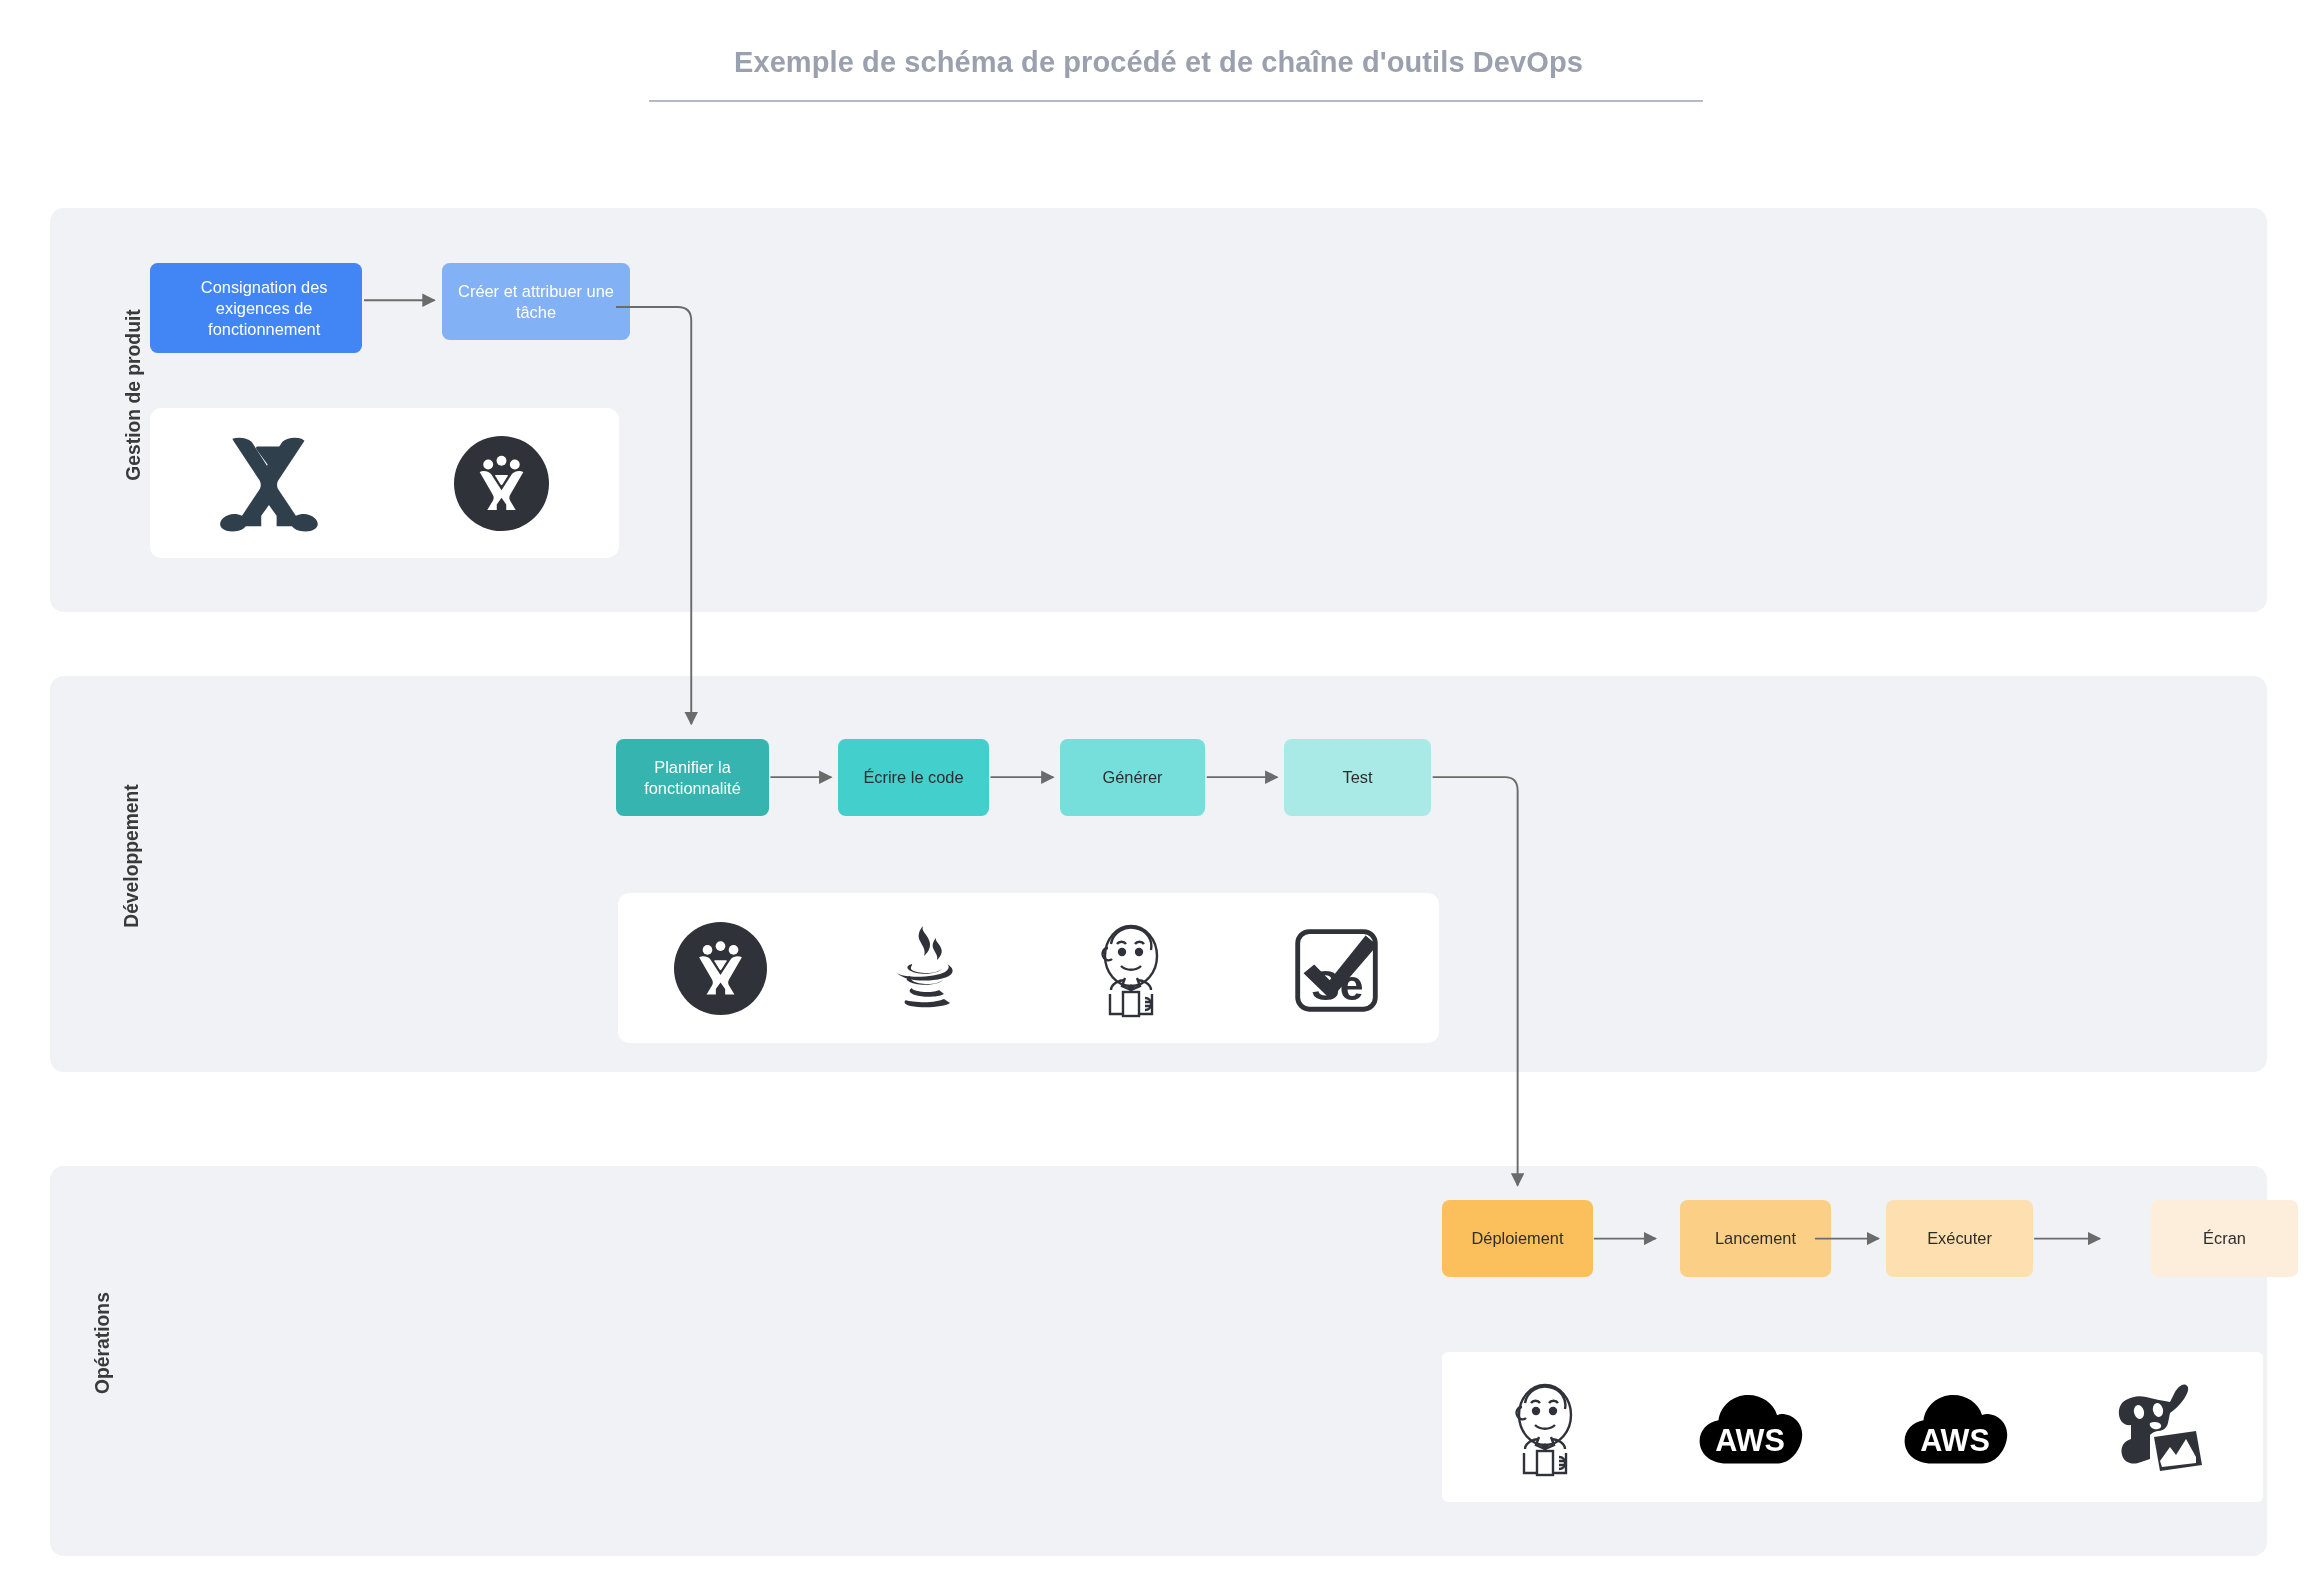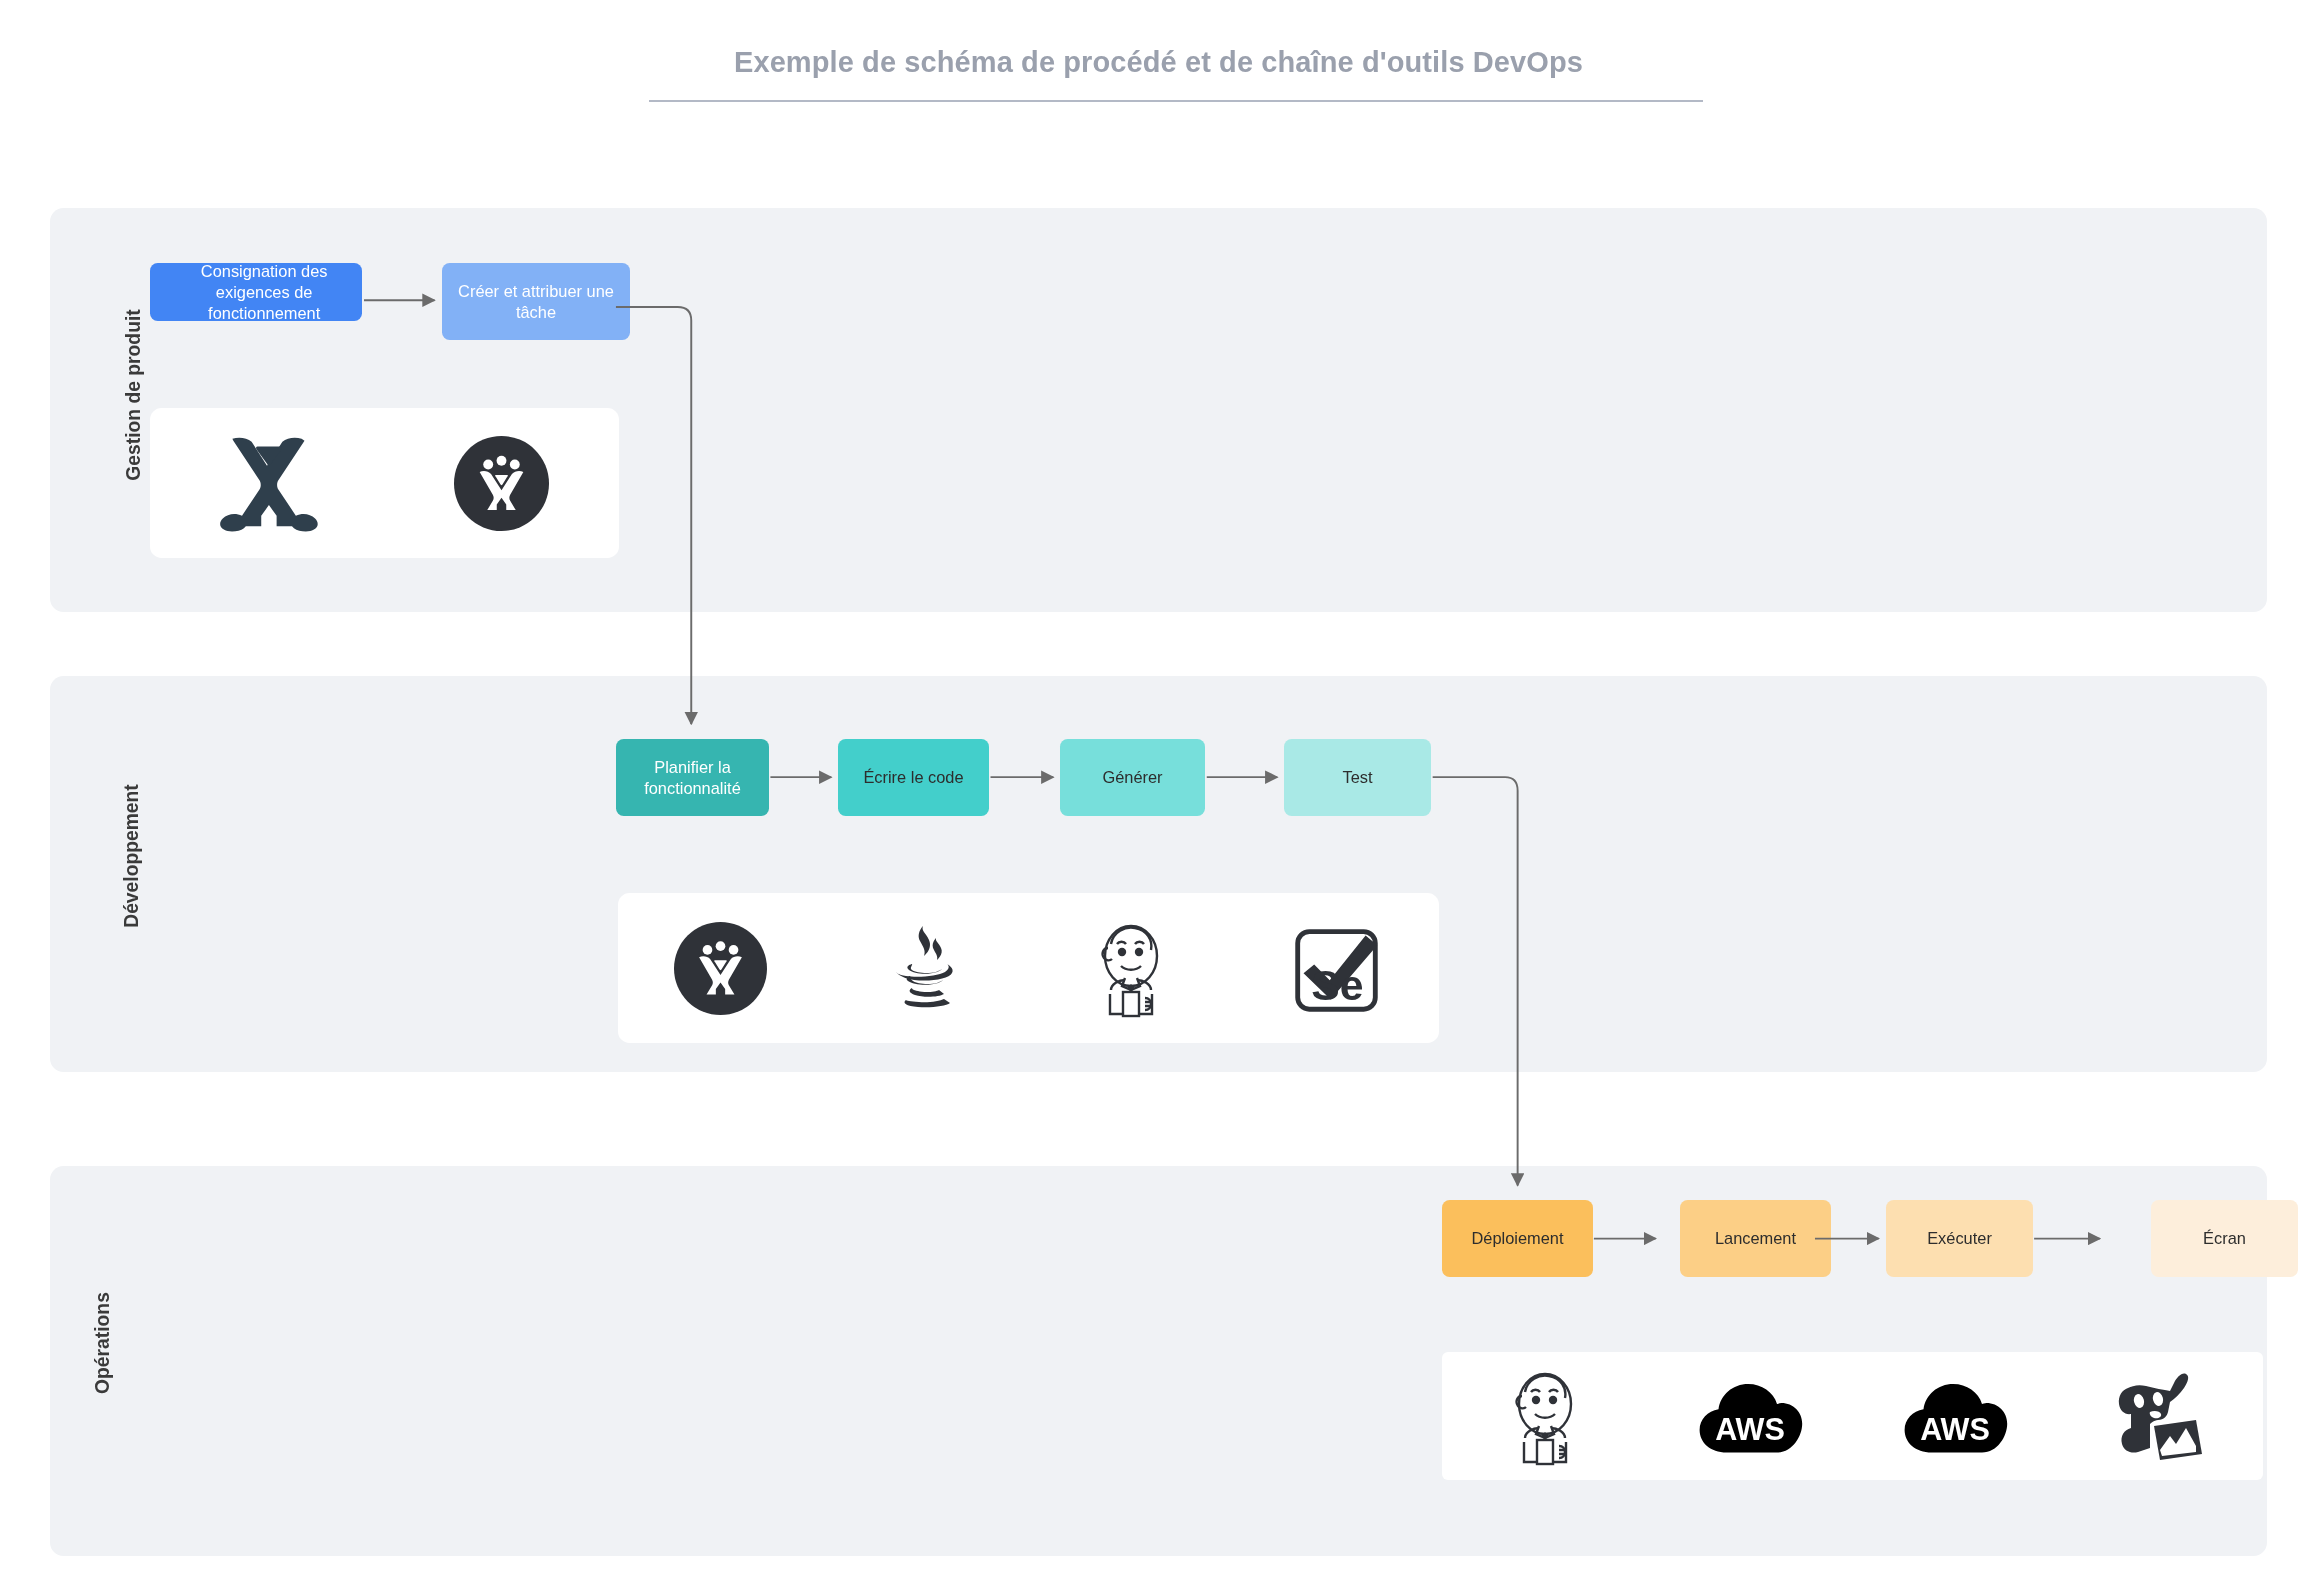--- a/index.html
+++ b/index.html
@@ -118,21 +118,21 @@
 <body>
 
 <div id="header">
   <div id="doc-title">Exemple de schéma de procédé et de chaîne d'outils DevOps</div>
   <div id="title-rule"></div>
 </div>
 
 <div class="lane" style="left:50px; top:208px; width:2217px; height:404px;"></div>
 <div class="lane-label" style="left:37px; top:384px; width:193px;">Gestion de produit</div>
 
-<div class="node light-text" style="left:150px; top:263px; width:212px; height:58px; background:#4285f4;padding-left:24px;">Consignation des exigences de fonctionnement</div>
+<div class="node light-text" style="left:150px; top:263px; width:212px; height:90px; background:#4285f4;padding-left:24px;">Consignation des exigences de fonctionnement</div>
 <div class="node light-text" style="left:442px; top:263px; width:188px; height:77px; background:#82b1f6;">Créer et attribuer une tâche</div>
 
 <div class="logo-card" style="left:150px; top:408px; width:469px; height:150px;">
   <div class="logo-slot">
     <span>
       <svg width="112" height="100" viewBox="0 0 116 104" fill="#2f3f4c">
         <path d="M22 6 C29 4 37 5 42 9 L58 34 L74 9 C79 5 87 4 94 6 L97 8 L70 49 C68 52 68 56 70 59 L88 86 C95 83 103 84 108 89 C113 94 111 100 103 102 C97 103 90 102 86 99 L84 97 L68 97 L68 86 L60 75 L52 86 L52 97 L36 97 L34 99 C30 102 23 103 17 102 C9 100 7 94 12 89 C17 84 25 83 32 86 L50 59 C52 56 52 52 50 49 L23 8 Z"></path>
         <path d="M48 14 L72 14 C73 14 74 15 73 17 L62 32 C61 34 59 34 58 32 L47 17 C46 15 47 14 48 14 Z"></path>
       </svg>
     </span>
@@ -219,21 +219,21 @@
 </div>
 
 <div class="lane" style="left:50px; top:1166px; width:2217px; height:390px;"></div>
 <div class="lane-label" style="left:5.8px; top:1332px; width:193px;">Opérations</div>
 
 <div class="node dark-text" style="left:1442px; top:1200px; width:151px; height:77px; background:#fbbf5c;">Déploiement</div>
 <div class="node dark-text" style="left:1663px; top:1200px; width:151px; height:77px; background:#fccf86;margin-left:17px;">Lancement</div>
 <div class="node dark-text" style="left:1886px; top:1200px; width:147px; height:77px; background:#fddfb0;">Exécuter</div>
 <div class="node dark-text" style="left:2107px; top:1200px; width:147px; height:77px; background:#fdeedb;margin-left:44px;">Écran</div>
 
-<div class="logo-card" style="left:1442px; top:1352px; width:821px; height:128px;border-radius:6px;">
+<div class="logo-card" style="left:1442px; top:1352px; width:821px; height:150px;border-radius:6px;">
   <div class="logo-slot">
     <span>
       <svg width="100" height="100" viewBox="0 0 100 100" fill="none" stroke="#2f3238" stroke-width="2.4">
         <ellipse cx="50" cy="38" rx="26" ry="30"></ellipse>
         <path d="M30 26 C32 14 44 8 54 10 C66 12 72 22 70 32"></path>
         <path d="M27 30 C22 30 20 36 23 40 C25 43 29 43 31 41"></path>
         <circle cx="41" cy="34" r="4.2" fill="#2f3238" stroke="none"></circle>
         <circle cx="58" cy="34" r="4.2" fill="#2f3238" stroke="none"></circle>
         <path d="M36 26 C38 23 43 23 45 26"></path>
         <path d="M54 26 C56 23 61 23 63 26"></path>

